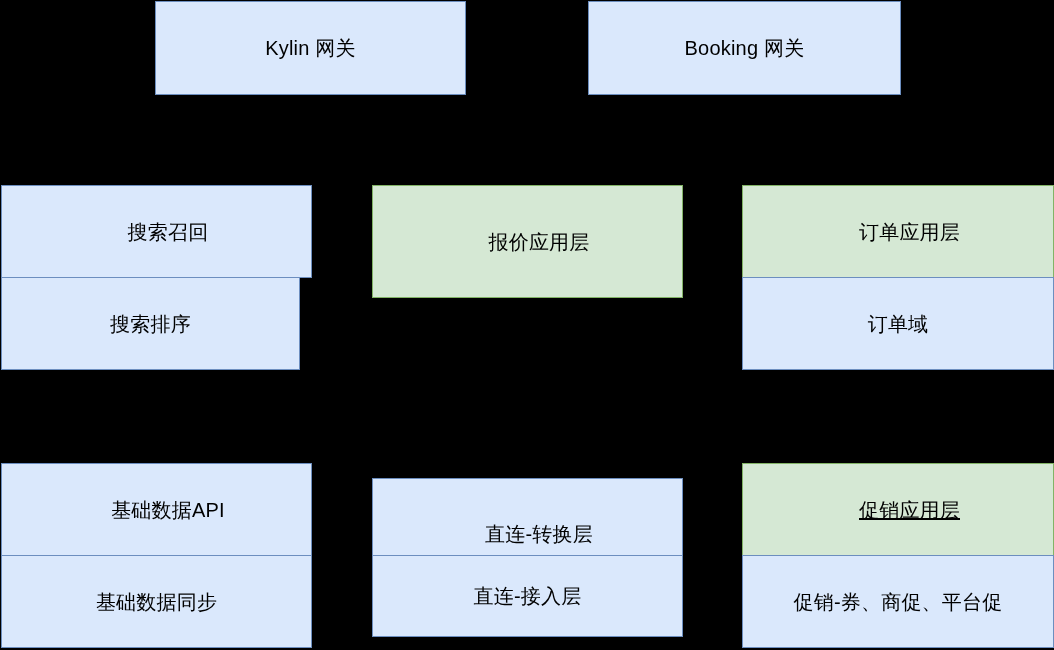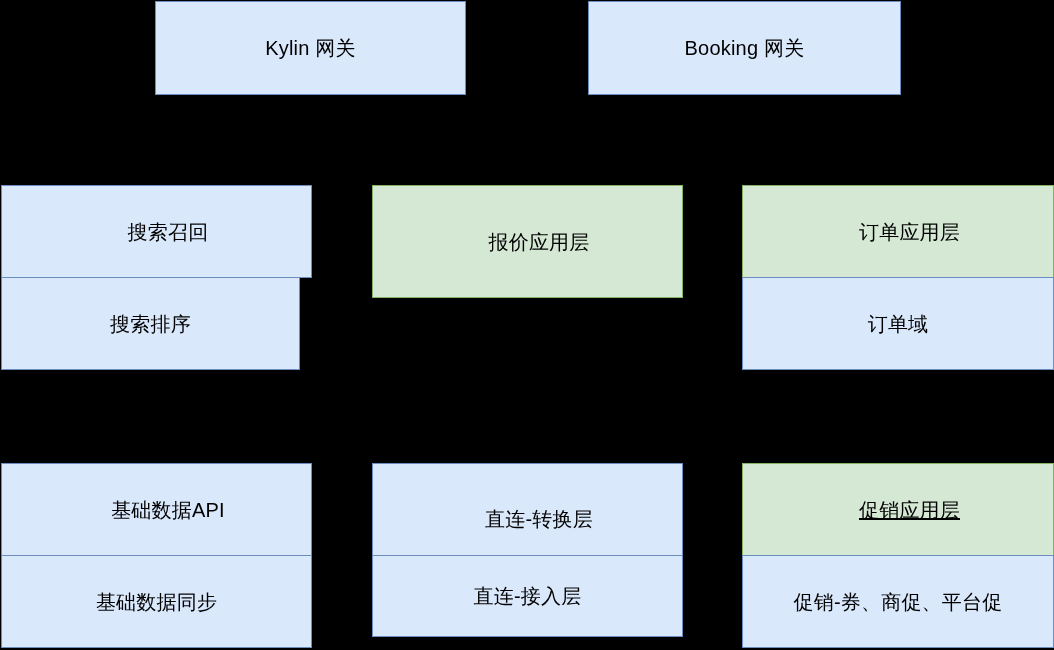--- a/index.html
+++ b/index.html
@@ -74,21 +74,21 @@
     </div>
     <div class="node fill-blue stack-top" style="left: 1px; top: 463px; width: 311px; height: 93px;">
       <span class="node-label">基础数据API</span>
     </div>
     <div class="node fill-blue stack-bottom" style="left: 1px; top: 555px; width: 311px; height: 93px;">
       <span class="node-label">基础数据同步</span>
     </div>
     <div class="node fill-green stack-top" style="left: 372px; top: 185px; width: 311px; height: 113px;">
       <span class="node-label">报价应用层</span>
     </div>
-    <div class="node fill-blue stack-top" style="left: 372px; top: 463px; width: 311px; height: 112px;">
+    <div class="node fill-blue stack-top" style="left: 372px; top: 478px; width: 311px; height: 112px;">
       <span class="node-label">直连-转换层</span>
     </div>
     <div class="node fill-blue stack-bottom" style="left: 372px; top: 555px; width: 311px; height: 82px;">
       <span class="node-label">直连-接入层</span>
     </div>
     <div class="node fill-green stack-top" style="left: 742px; top: 185px; width: 312px; height: 93px;">
       <span class="node-label">订单应用层</span>
     </div>
     <div class="node fill-blue stack-bottom" style="left: 742px; top: 277px; width: 312px; height: 93px;">
       <span class="node-label">订单域</span>

